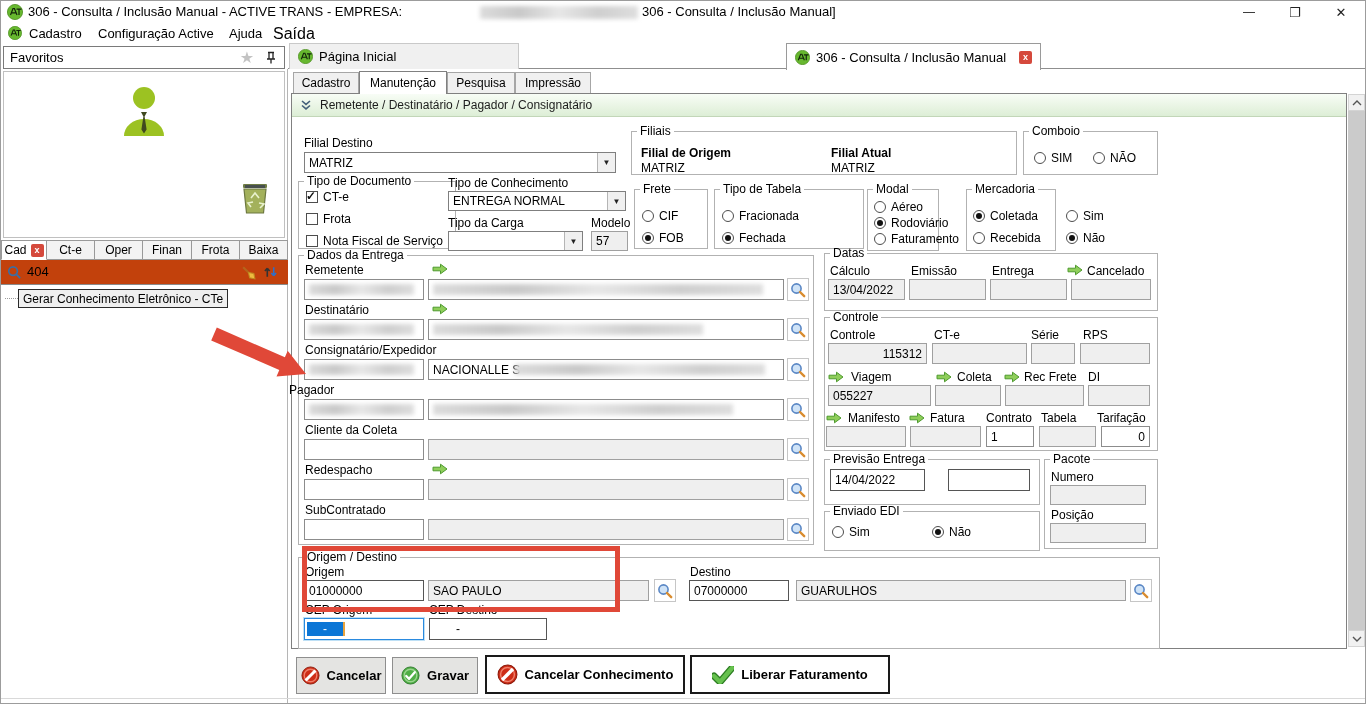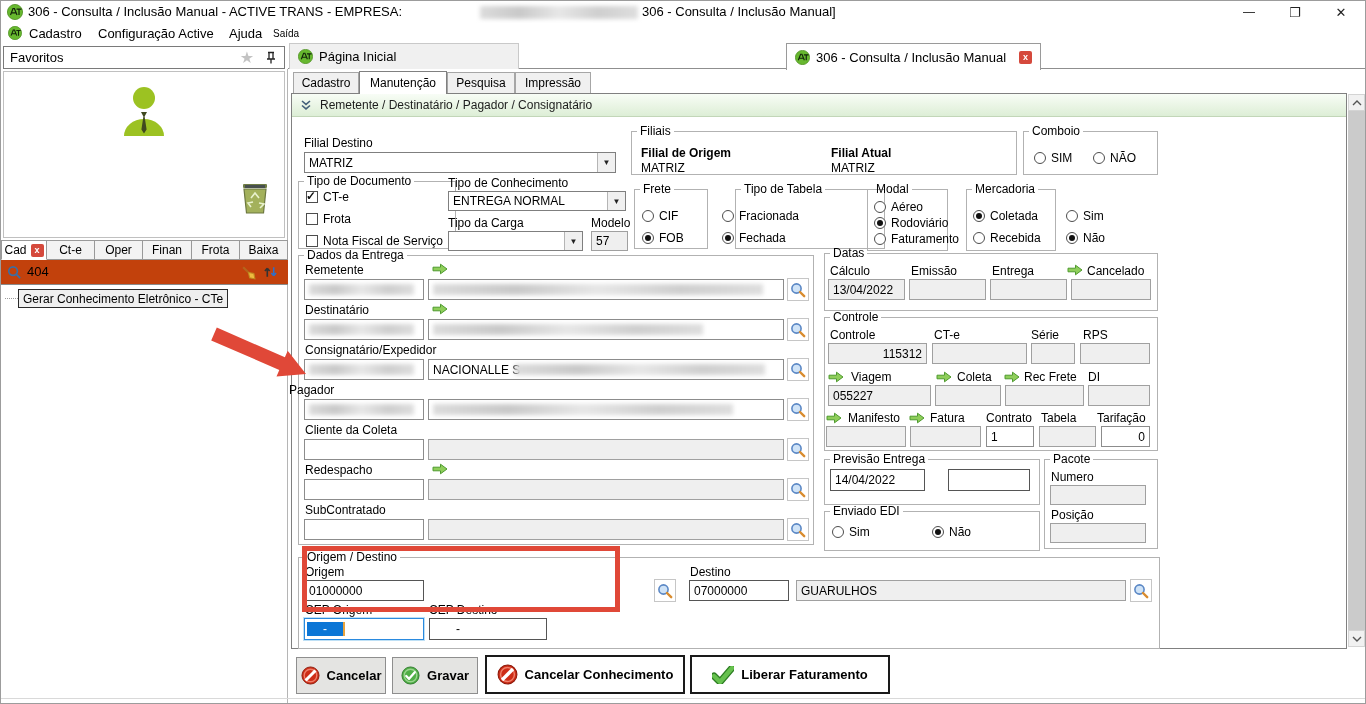--- a/index.html
+++ b/index.html
@@ -135,21 +135,21 @@
     <div class="wbtn" style="left:1318px;font-size:13px">✕</div>
   </div>
 
   <div class="abs" style="left:0;top:22px;width:1366px;height:21px;background:#fff">
     <svg class="abs" style="left:7px;top:3px" width="14" height="14">
         <use href="#i-atlogo"></use>
       </svg>
     <span class="lbl" style="left:28px;top:4px;font-size:13px">Cadastro</span>
     <span class="lbl" style="left:97px;top:4px;font-size:13px">Configuração Active</span>
     <span class="lbl" style="left:228px;top:4px;font-size:13px">Ajuda</span>
-    <span class="lbl" style="left:272px;top:4px;font-size:10px">Saída</span>
+    <span class="lbl" style="left:272px;top:4px;font-size:16px">Saída</span>
   </div>
 
   <div class="abs" style="left:1308px;top:44px;display:flex;gap:2px">
     <div style="width:16px;height:14px;background:#f2f2f2;border:1px solid #a8a8a8;font-size:8px;display:flex;align-items:flex-end;justify-content:center;color:#444">▁</div>
     <div style="width:16px;height:14px;background:#f2f2f2;border:1px solid #a8a8a8;font-size:9px;display:flex;align-items:center;justify-content:center;color:#444">❐</div>
     <div style="width:16px;height:14px;background:#f2f2f2;border:1px solid #a8a8a8;font-size:9px;display:flex;align-items:center;justify-content:center;color:#a33">✕</div>
   </div>
 
   <div class="abs" style="left:2px;top:45px;width:282px;height:23px;border:1px solid #7a7a7a;box-sizing:border-box;background:#fff;display:flex;align-items:center">
     <span class="lbl" style="position:static;margin-left:6px;font-size:13px;flex:1">Favoritos</span>
@@ -311,33 +311,33 @@
   </fieldset>
   <div class="opt" style="left:641px;top:208px">
       <span class="rd"></span>
       <span>CIF</span>
     </div>
   <div class="opt" style="left:641px;top:230px">
       <span class="rd on"></span>
       <span>FOB</span>
     </div>
 
-  <fieldset class="fs" style="left:734px;top:182px;width:150px;height:66px">
+  <fieldset class="fs" style="left:713px;top:182px;width:150px;height:66px">
     <legend>Tipo de Tabela</legend>
   </fieldset>
   <div class="opt" style="left:721px;top:208px">
       <span class="rd"></span>
       <span>Fracionada</span>
     </div>
   <div class="opt" style="left:721px;top:230px">
       <span class="rd on"></span>
       <span>Fechada</span>
     </div>
 
-  <fieldset class="fs" style="left:866px;top:182px;width:81px;height:68px">
+  <fieldset class="fs" style="left:866px;top:182px;width:72px;height:68px">
     <legend>Modal</legend>
   </fieldset>
   <div class="opt" style="left:873px;top:199px">
       <span class="rd"></span>
       <span>Aéreo</span>
     </div>
   <div class="opt" style="left:873px;top:215px">
       <span class="rd on"></span>
       <span>Rodoviário</span>
     </div>
@@ -590,20 +590,23 @@
       <span></span>
     </div>
 
   <fieldset class="fs" style="left:297px;top:550px;width:862px;height:98px">
     <legend>Origem / Destino</legend>
   </fieldset>
   <span class="lbl" style="left:304px;top:565px">Origem</span>
   <div class="fld" style="left:303px;top:579px;width:120px;height:21px;border-color:#555">
       <span>01000000</span>
     </div>
+  <div class="fld ro" style="left:427px;top:579px;width:221px;height:21px">
+      <span>SAO PAULO</span>
+    </div>
   <div class="mag" style="left:653px;top:578px">
       <svg width="16" height="16">
         <use href="#i-mag"></use>
       </svg>
     </div>
   <span class="lbl" style="left:689px;top:565px">Destino</span>
   <div class="fld" style="left:688px;top:579px;width:100px;height:21px;border-color:#555">
       <span>07000000</span>
     </div>
   <div class="fld ro" style="left:795px;top:579px;width:330px;height:21px">

